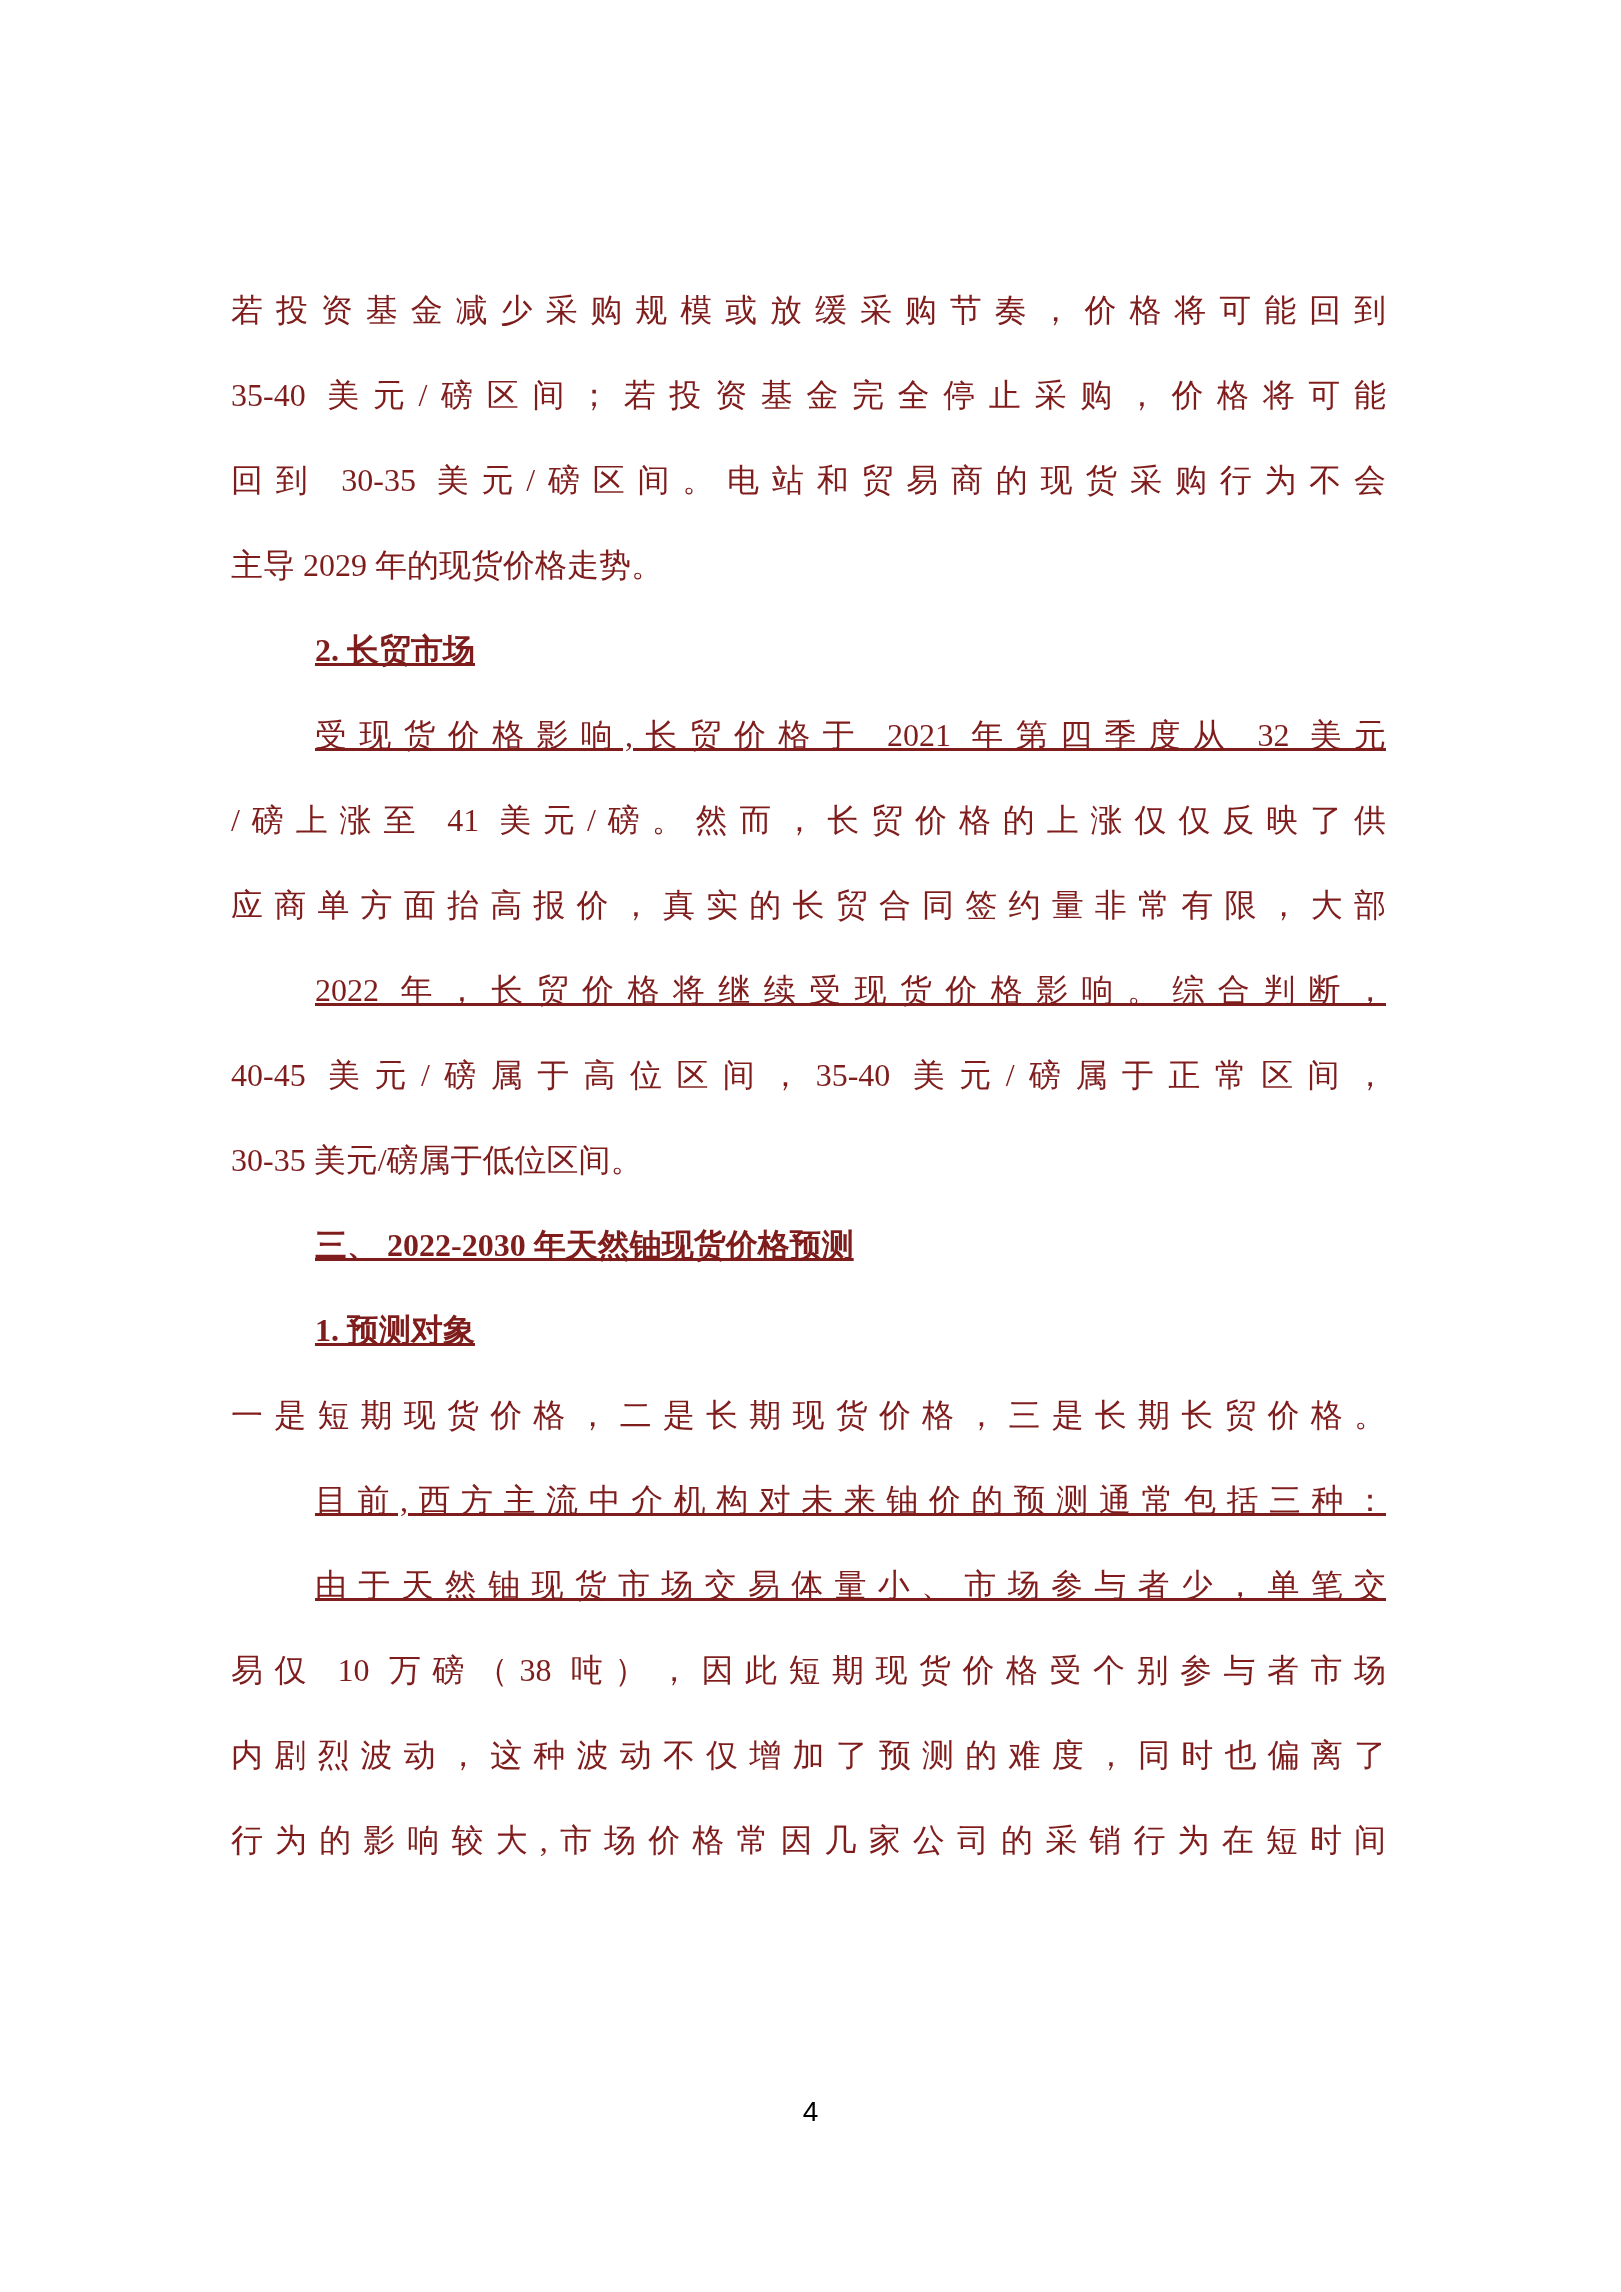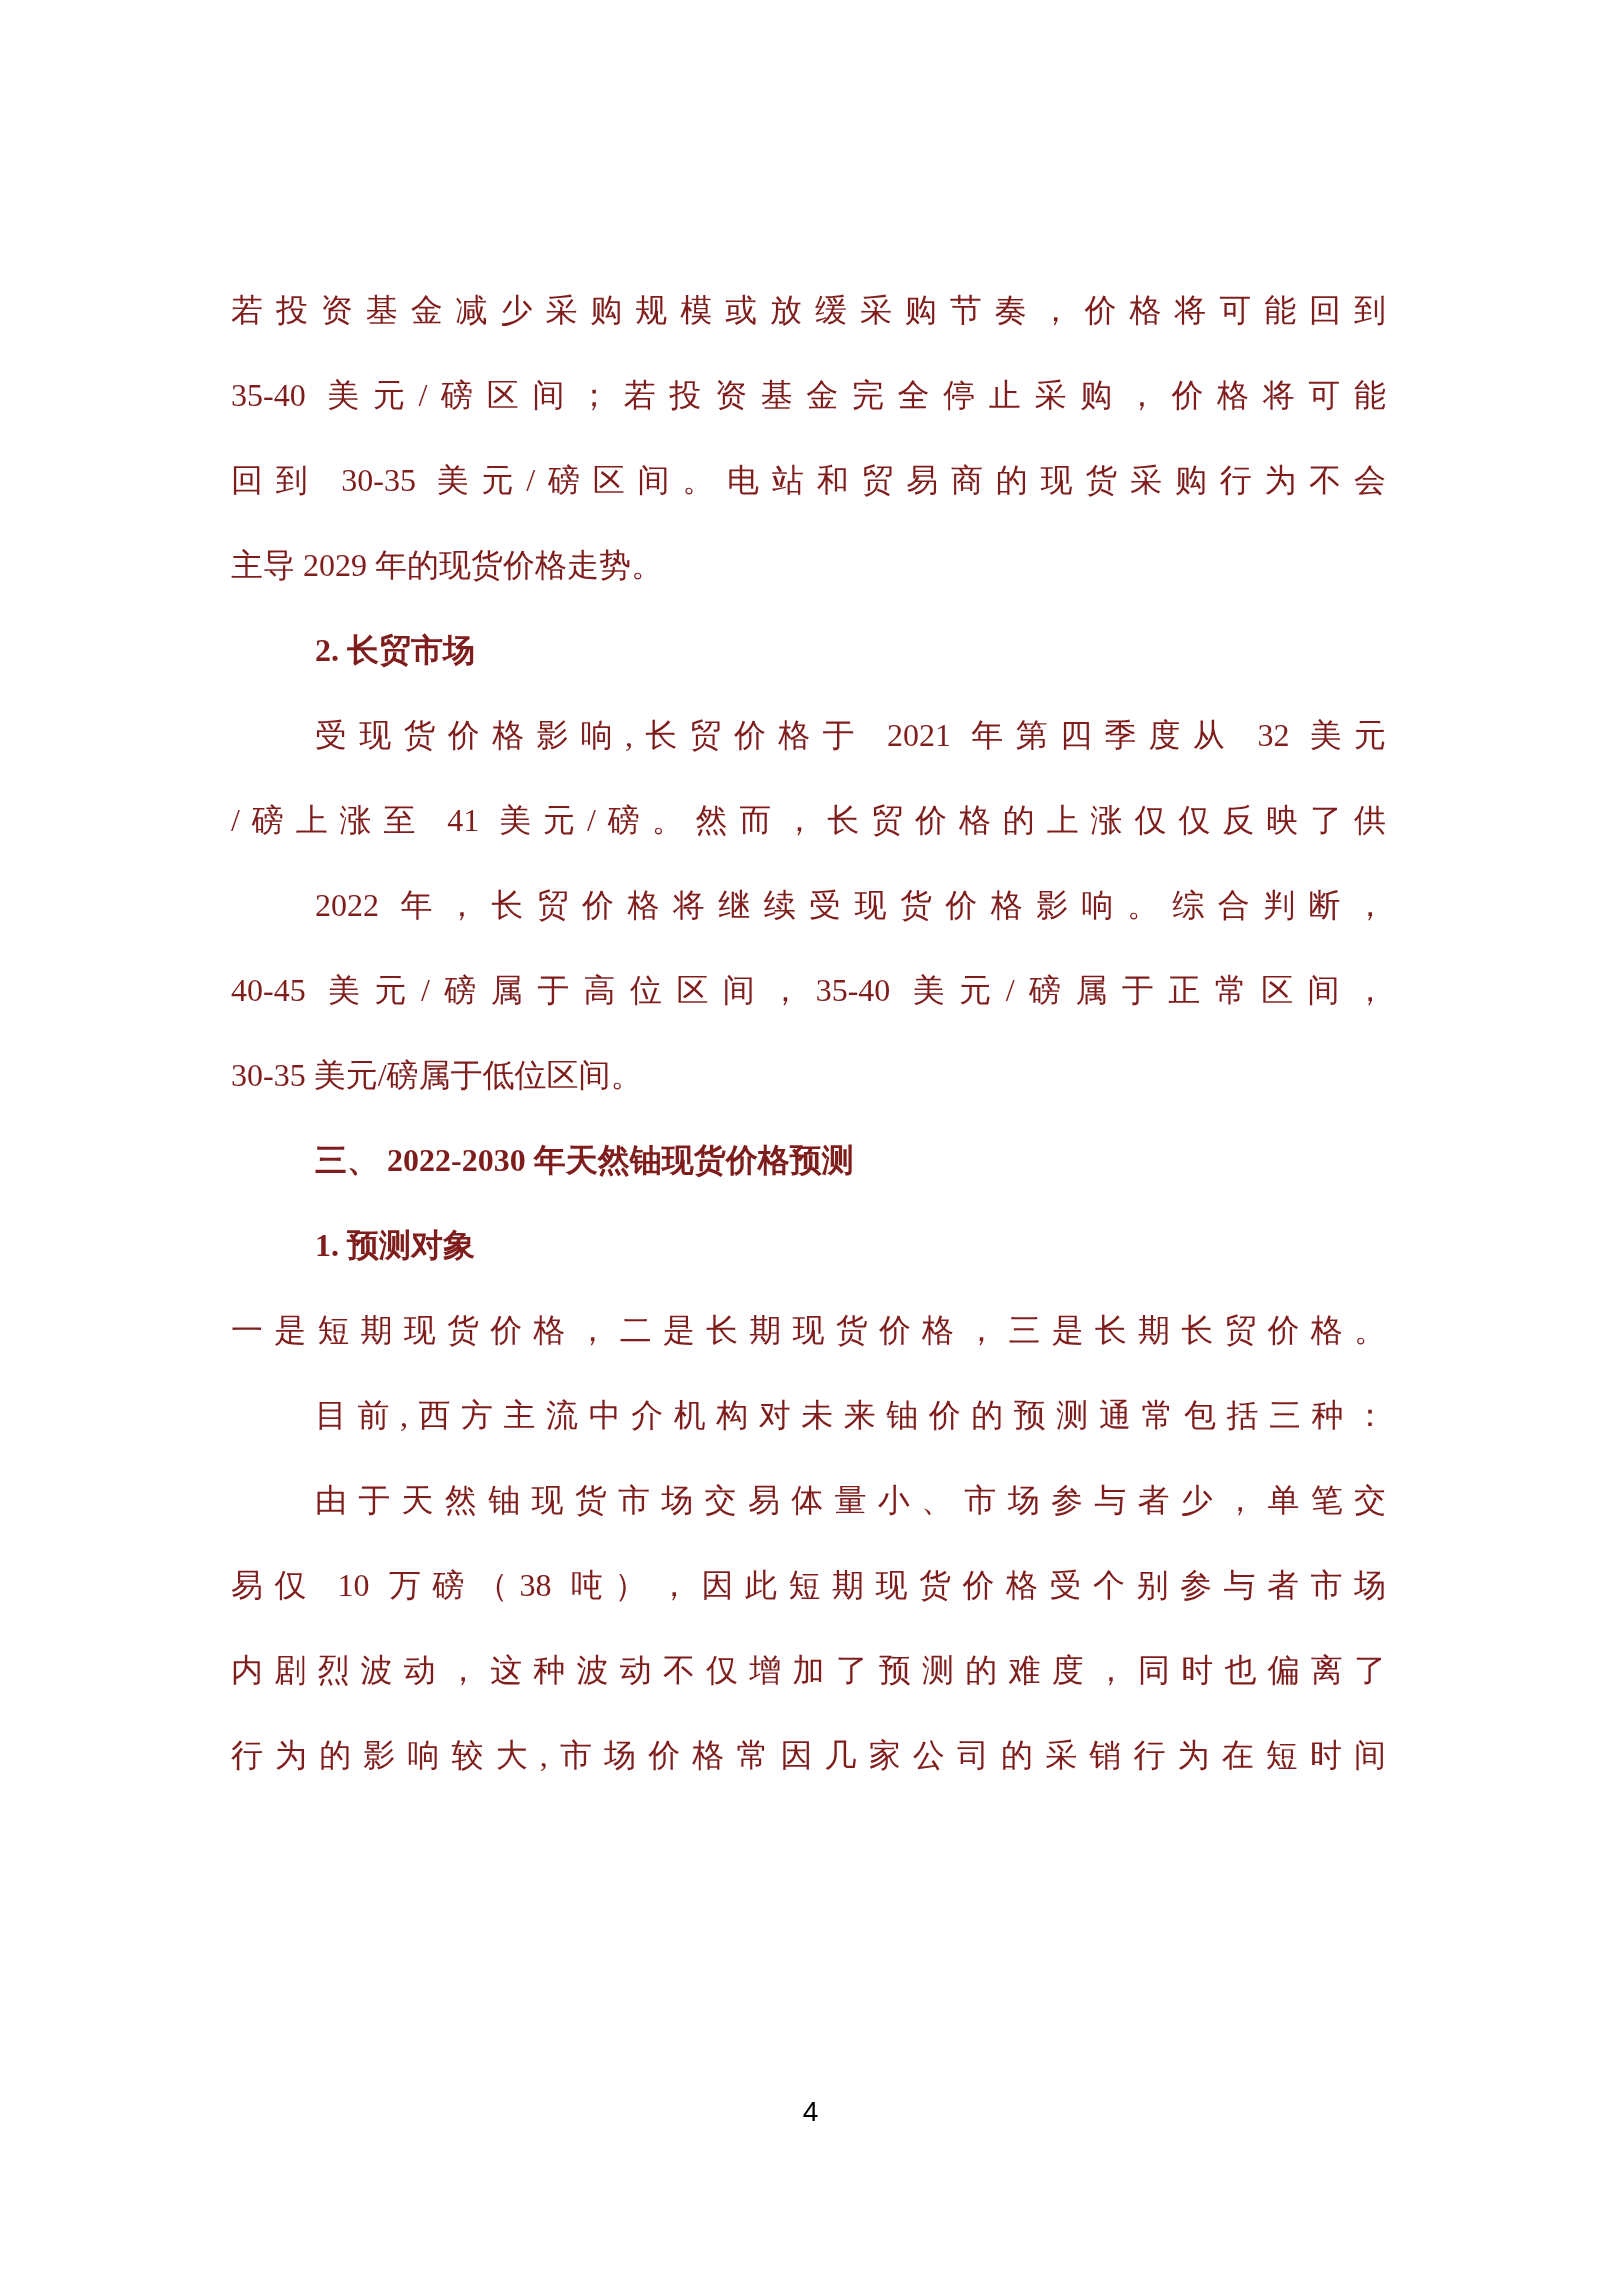--- a/index.html
+++ b/index.html
@@ -29,20 +29,21 @@
     text-align: left;
     white-space: normal;
     color: #7f1d1d;
   }
   .justify {
     text-align: justify;
     text-align-last: justify;
   }
   .indent {
     padding-left: 84px;
+    text-decoration: underline;
   }
   .heading {
     font-weight: bold;
     text-align: left;
     text-align-last: auto;
   }
   .footer {
     position: absolute;
     left: 0;
     right: 0;
@@ -59,20 +60,21 @@
 
 <div class="page">
   <div class="content">
     <div class="line justify">若投资基金减少采购规模或放缓采购节奏，价格将可能回到</div>
     <div class="line justify">35-40 美元/磅区间；若投资基金完全停止采购，价格将可能</div>
     <div class="line justify">回到 30-35 美元/磅区间。电站和贸易商的现货采购行为不会</div>
     <div class="line">主导 2029 年的现货价格走势。</div>
     <div class="line heading indent">2. 长贸市场</div>
     <div class="line justify indent">受现货价格影响,长贸价格于 2021 年第四季度从 32 美元</div>
     <div class="line justify">/磅上涨至 41 美元/磅。然而，长贸价格的上涨仅仅反映了供</div>
+    <div class="line justify">应商单方面抬高报价，真实的长贸合同签约量非常有限，大部</div>
     <div class="line justify indent">2022 年，长贸价格将继续受现货价格影响。综合判断，</div>
     <div class="line justify">40-45 美元/磅属于高位区间，35-40 美元/磅属于正常区间，</div>
     <div class="line">30-35 美元/磅属于低位区间。</div>
     <div class="line heading indent">三、 2022-2030 年天然铀现货价格预测</div>
     <div class="line heading indent">1. 预测对象</div>
     <div class="line justify">一是短期现货价格，二是长期现货价格，三是长期长贸价格。</div>
     <div class="line justify indent">目前,西方主流中介机构对未来铀价的预测通常包括三种：</div>
     <div class="line justify indent">由于天然铀现货市场交易体量小、市场参与者少，单笔交</div>
     <div class="line justify">易仅 10 万磅（38 吨），因此短期现货价格受个别参与者市场</div>
     <div class="line justify">内剧烈波动，这种波动不仅增加了预测的难度，同时也偏离了</div>

